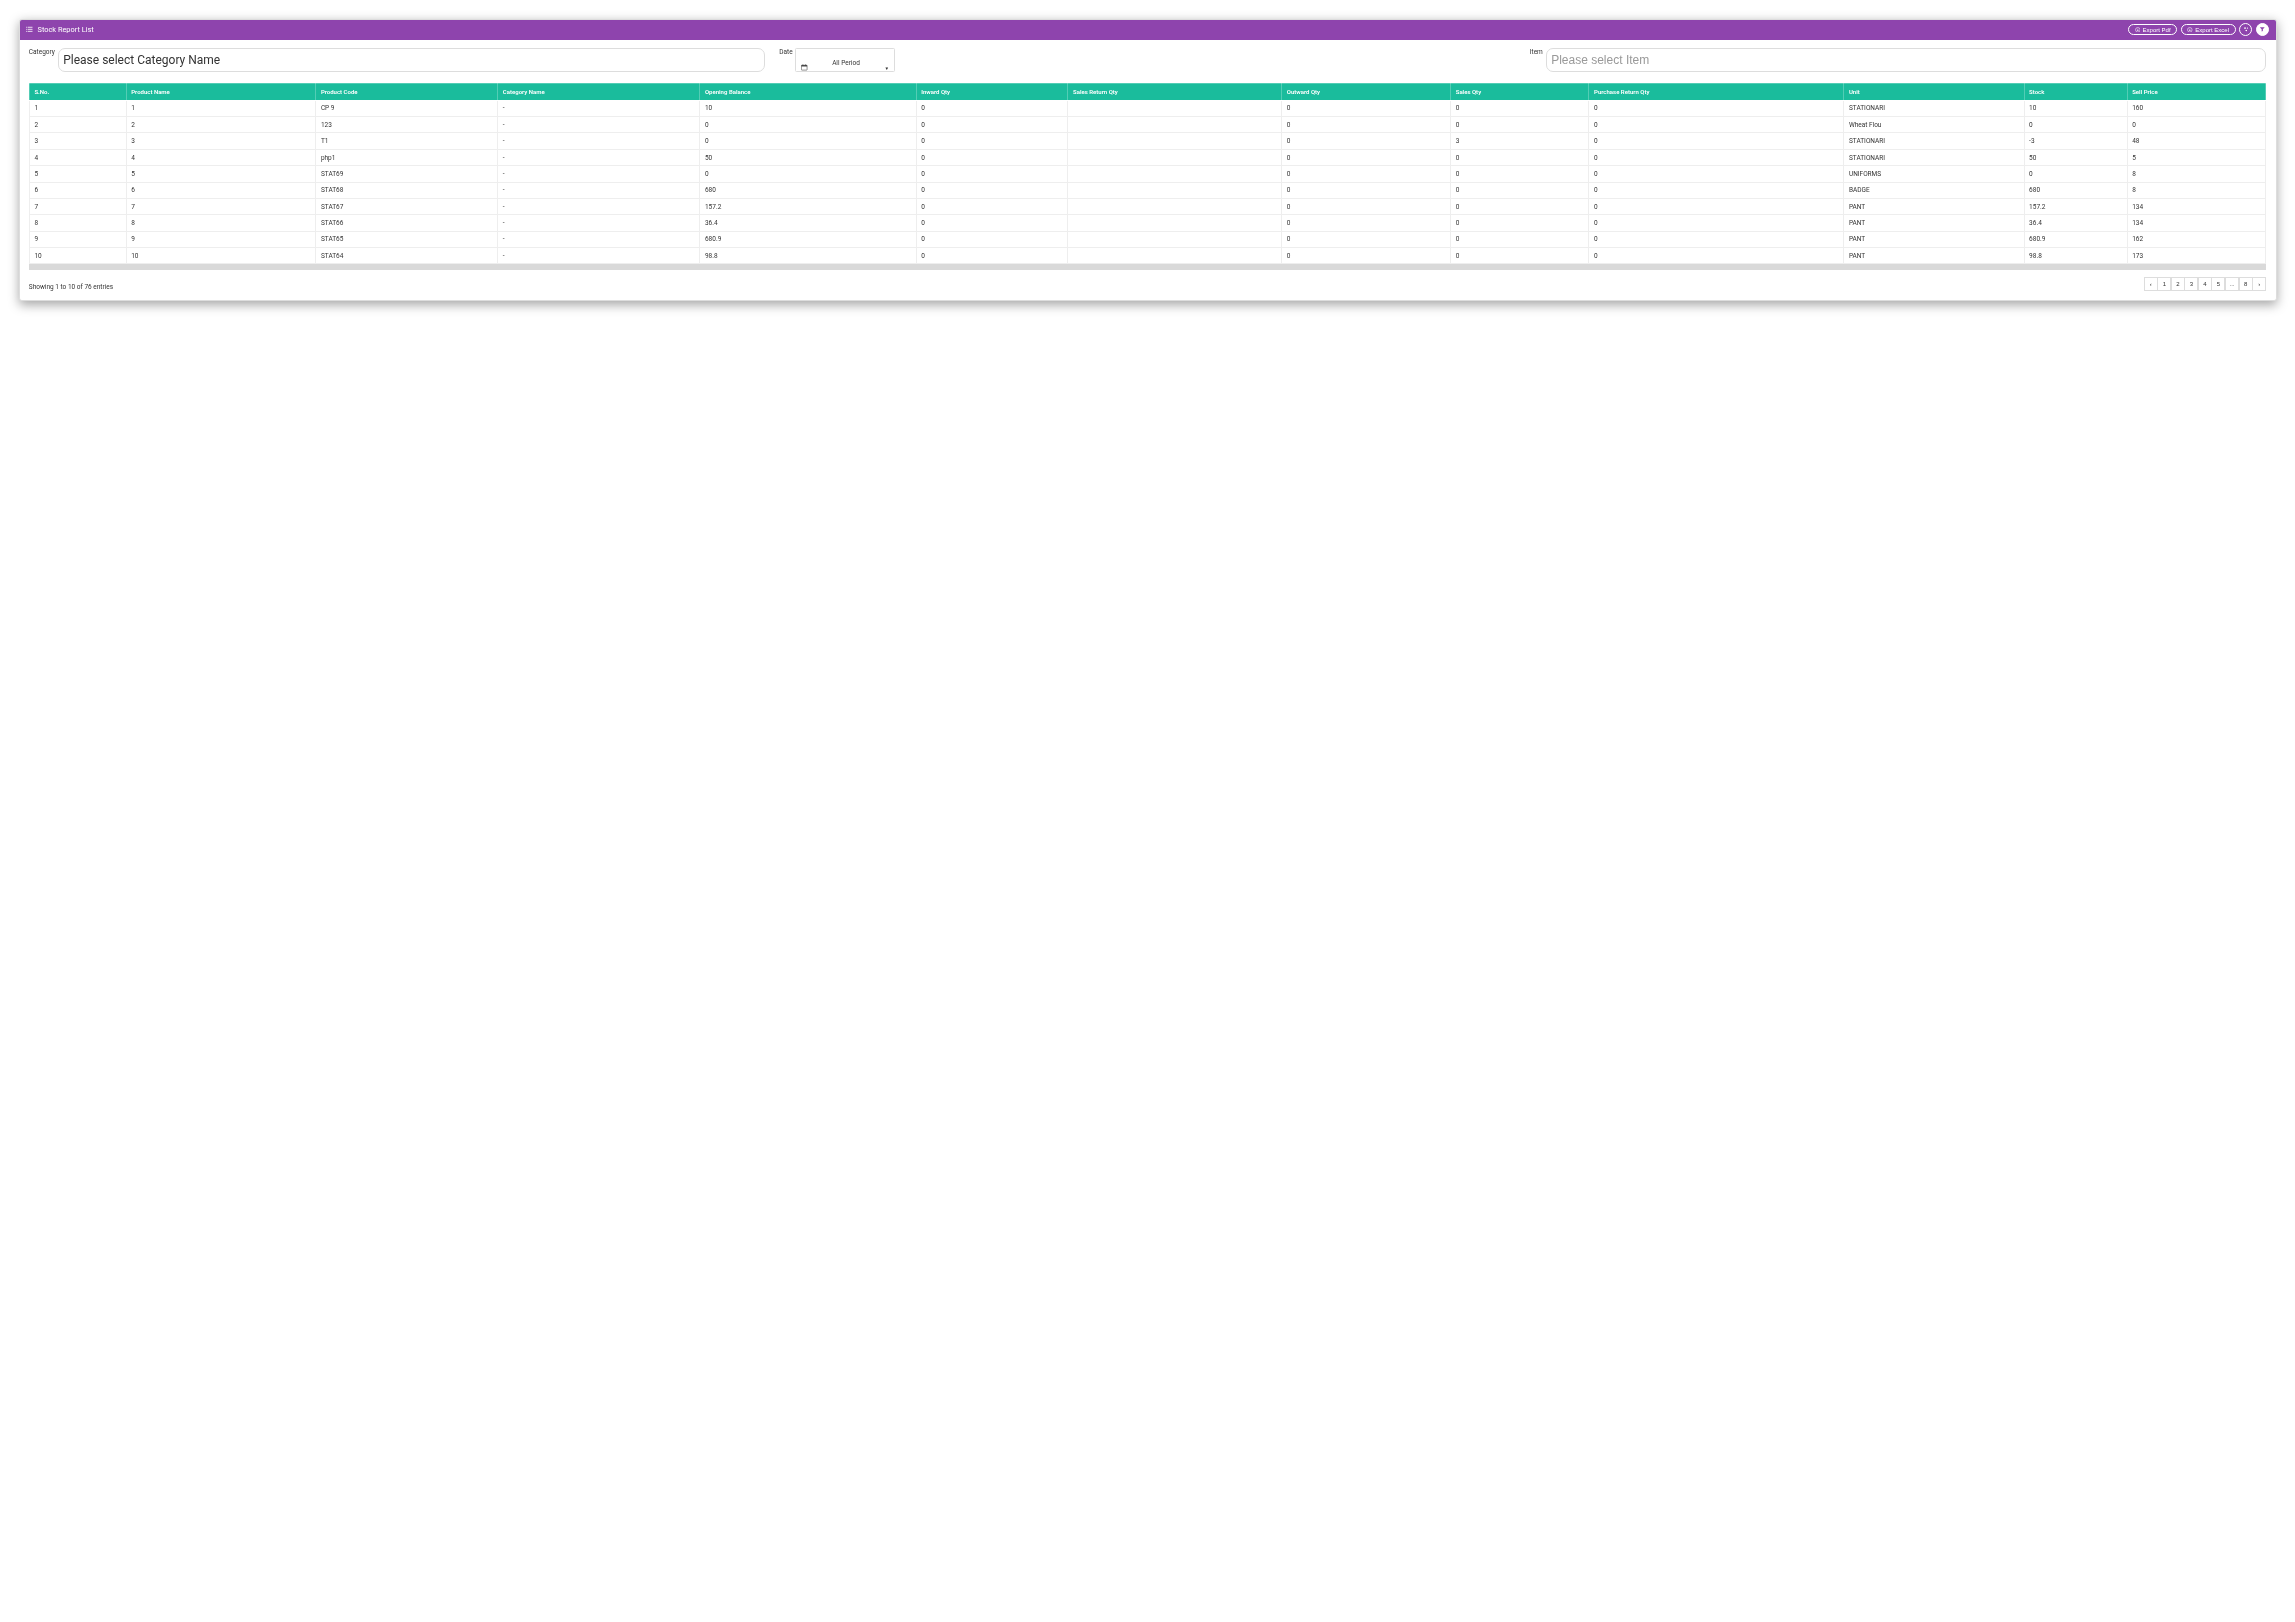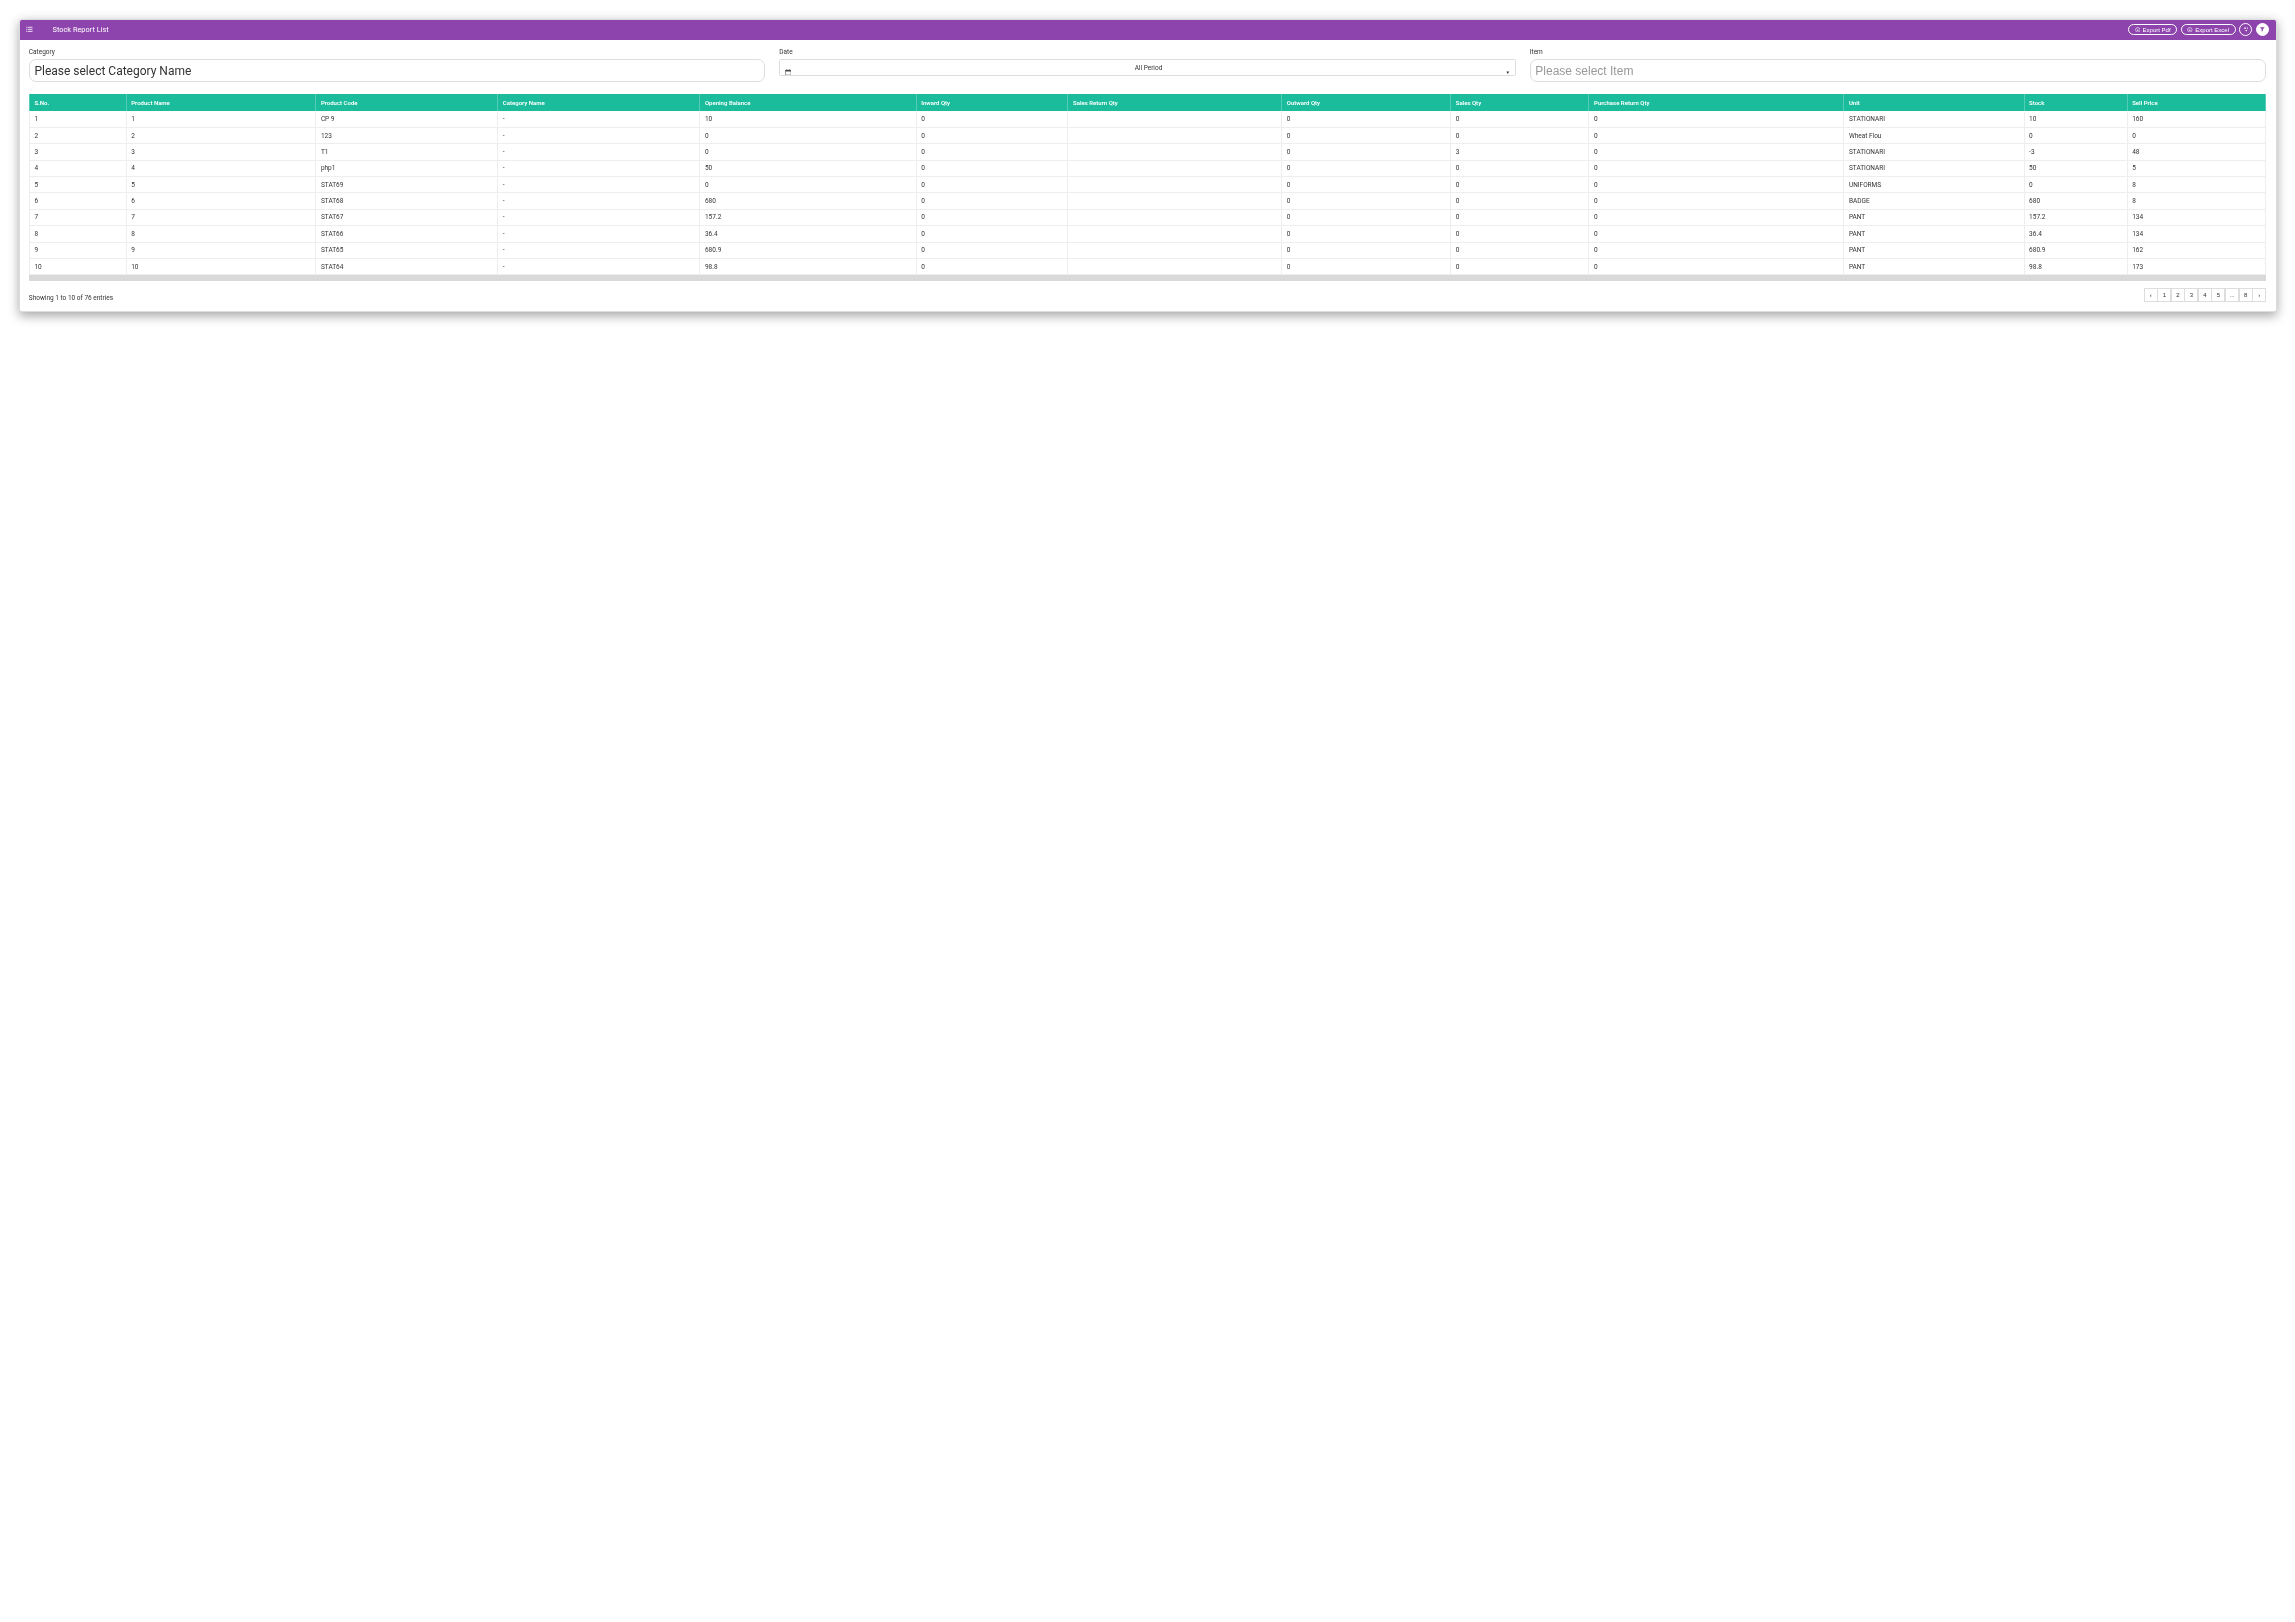--- a/index.html
+++ b/index.html
@@ -1,28 +1,28 @@
 <!DOCTYPE html>
 <html style="font-size:7.4px"><head>
 <meta charset="utf-8">
 <style>
 * { box-sizing: border-box; margin: 0; padding: 0; }
 body { font-family: -apple-system, BlinkMacSystemFont, "Segoe UI", Roboto, Arial, sans-serif; background: #fff; padding: 18.5px; font-size: 6.5px; color: #333; }
 .panel { border: 0.5px solid #ddd; border-radius: 2.8px; overflow: hidden; box-shadow: 0 3.7px 11px rgba(0,0,0,0.35); background: #fff; }
 .panel-header { background: #8e44ad; color: #fff; display: flex; align-items: center; justify-content: space-between; padding: 3.7px 6.5px; }
-.panel-header-left { display: flex; align-items: center; gap: 20px; }
+.panel-header-left { display: flex; align-items: center; gap: 5px; }
 .panel-header-left .icon { font-size: 6.5px; }
 .panel-title { font-size: 7.4px; font-weight: 400; }
 .panel-header-right { display: flex; align-items: center; gap: 3.7px; }
 .btn-outline { display: inline-flex; align-items: center; gap: 2.3px; border: 0.5px solid #fff; background: transparent; color: #fff; border-radius: 6.5px; padding: 1.4px 5.6px; font-size: 6px; cursor: pointer; }
 .btn-circle { display: inline-flex; align-items: center; justify-content: center; border: 0.5px solid #fff; background: transparent; color: #fff; border-radius: 50%; width: 13px; height: 13px; cursor: pointer; }
 .btn-circle.filled { background: #fff; color: #8e44ad; }
 .panel-body { padding: 8.3px 9.3px 9.3px 9.3px; }
 .filters { display: flex; gap: 14px; margin-bottom: 11px; }
-.filter-group { flex: 1; display: flex; flex-direction: column; gap: 2.8px; }
+.filter-group { flex: 1; display: flex; flex-direction: row; gap: 2.8px; }
 .filter-label { font-size: 6.5px; color: #333; }
 .select, .input { border: 0.5px solid #ddd; border-radius: 7px; padding: 3.7px 4.6px; font-size: 12px; color: #333; background: #fff; width: 100%; }
 .input::placeholder { color: #999; }
 .date-select { display: flex; align-items: flex-end; border: 0.5px solid #ddd; border-radius: 1.4px; background: #fff; position: relative; gap: 20px; }
 .date-select .cal-icon { padding: 0 4.6px; color: #333; }
 .date-select .date-value { flex: 1; text-align: center; padding: 3.7px 0; }
 .date-select .caret { padding: 0 4.6px; font-size: 4.6px; color: #333; }
 .table-wrap { overflow-x: auto; border-bottom: 6.5px solid #d9d9d9; position: relative; }
 .table-wrap::after { content: ""; position: absolute; right: 0; bottom: -6.5px; height: 6.5px; width: 32px; background: #fff; }
 .table-wrap::before { content: "▸"; position: absolute; right: 1.9px; bottom: -6.5px; height: 6.5px; line-height: 6.5px; font-size: 4.2px; color: #666; z-index: 1; }

